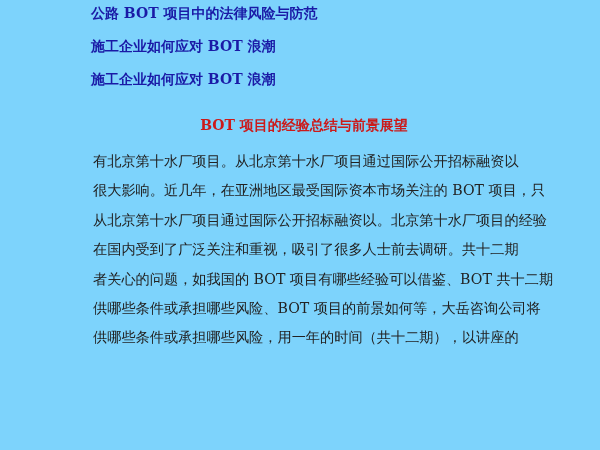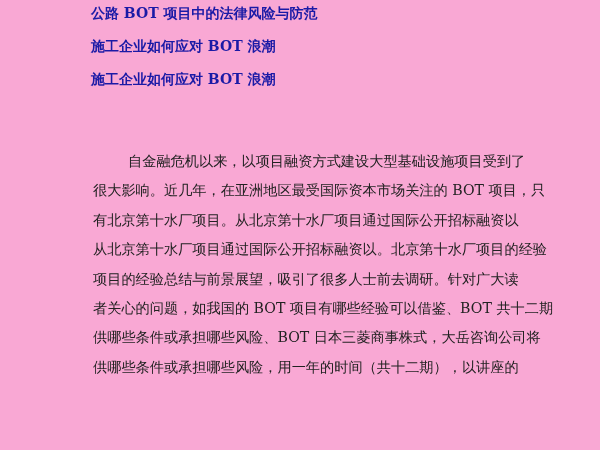--- a/index.html
+++ b/index.html
@@ -7,21 +7,21 @@
       padding: 0;
       background: #ffffff;
       width: 600px;
       height: 450px;
       overflow: hidden;
     }
     .page {
       position: relative;
       width: 600px;
       height: 450px;
-      background: #f9a8d4;
+      background: #7dd3fc;
     }
     .links {
       position: absolute;
       left: 91px;
       top: 6px;
     }
     .link {
       display: block;
       color: #1a1aa6;
       font-family: "DejaVu Serif", serif;
@@ -70,24 +70,24 @@
 </head>
 <body>
 
 <div class="page">
   <div class="links">
     <a class="link">公路 BOT 项目中的法律风险与防范</a>
     <a class="link">施工企业如何应对 BOT 浪潮</a>
     <a class="link">施工企业如何应对 BOT 浪潮</a>
   </div>
 
+  <div class="title">BOT 项目的经验总结与前景展望</div>
 
   <div class="body-text">
-    <span class="line indent">自金融危机以来，以项目融资方式建设大型基础设施项目受到了</span>
+    <span class="line">有北京第十水厂项目。从北京第十水厂项目通过国际公开招标融资以</span>
     <span class="line">很大影响。近几年，在亚洲地区最受国际资本市场关注的 BOT 项目，只</span>
-    <span class="line">有北京第十水厂项目。从北京第十水厂项目通过国际公开招标融资以</span>
     <span class="line">从北京第十水厂项目通过国际公开招标融资以。北京第十水厂项目的经验</span>
-    <span class="line">项目的经验总结与前景展望，吸引了很多人士前去调研。针对广大读</span>
+    <span class="line">在国内受到了广泛关注和重视，吸引了很多人士前去调研。共十二期</span>
     <span class="line">者关心的问题，如我国的 BOT 项目有哪些经验可以借鉴、BOT 共十二期</span>
-    <span class="line">供哪些条件或承担哪些风险、BOT 日本三菱商事株式，大岳咨询公司将</span>
+    <span class="line">供哪些条件或承担哪些风险、BOT 项目的前景如何等，大岳咨询公司将</span>
     <span class="line">供哪些条件或承担哪些风险，用一年的时间（共十二期），以讲座的</span>
   </div>
 </div>
 
 </body></html>

